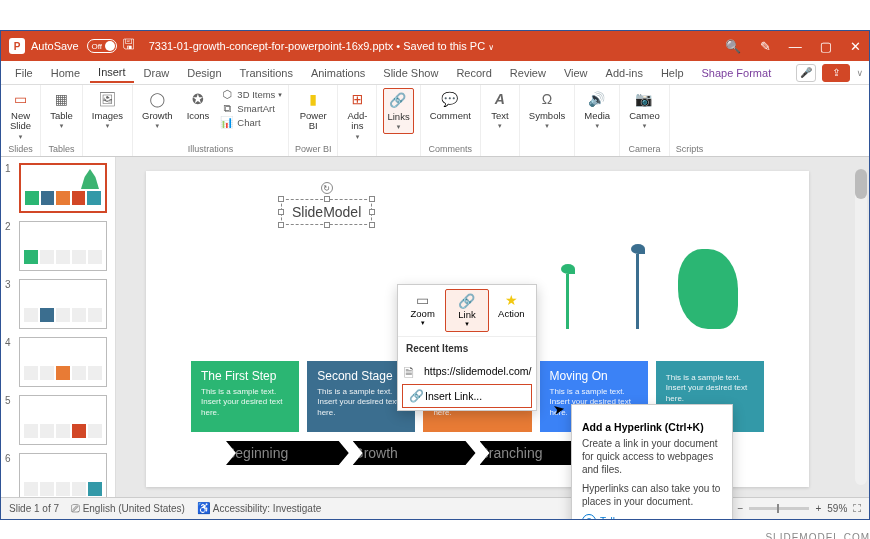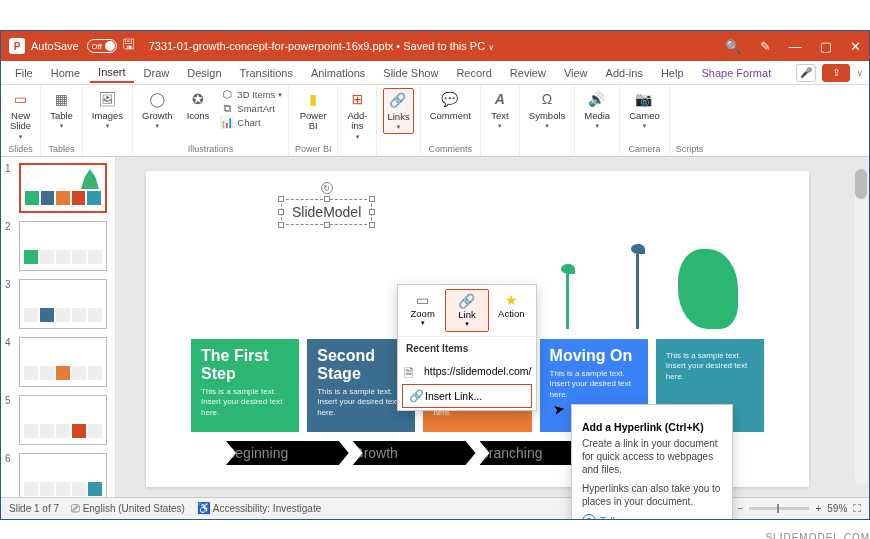--- a/index.html
+++ b/index.html
@@ -56,21 +56,21 @@
 .scrollbar-v .thumbv { position: absolute; top: 0; width: 100%; height: 30px; background: #bbb; border-radius: 6px; }
 
 .selbox { position: absolute; left: 135px; top: 28px; border: 1px dashed #888; padding: 4px 10px; font-size: 14px; color: #444; }
 .selbox .h { position: absolute; width: 6px; height: 6px; background: #fff; border: 1px solid #888; }
 .selbox .h.tl{top:-4px;left:-4px}.selbox .h.tr{top:-4px;right:-4px}.selbox .h.bl{bottom:-4px;left:-4px}.selbox .h.br{bottom:-4px;right:-4px}
 .selbox .h.tm{top:-4px;left:calc(50% - 3px)}.selbox .h.bm{bottom:-4px;left:calc(50% - 3px)}.selbox .h.ml{left:-4px;top:calc(50% - 3px)}.selbox .h.mr{right:-4px;top:calc(50% - 3px)}
 .selbox .rot { position: absolute; top: -18px; left: calc(50% - 6px); width: 12px; height: 12px; border: 1px solid #888; border-radius: 50%; background: #fff; font-size: 8px; display:flex; align-items:center; justify-content:center; color:#666;}
 
 .cards { position: absolute; bottom: 55px; left: 45px; right: 45px; display: flex; gap: 8px; }
 .card { flex: 1; color: #fff; padding: 8px 10px 14px; }
-.card h3 { font-size: 16px; font-weight: 700; margin-bottom: 4px; }
+.card h3 { font-size: 12px; font-weight: 400; margin-bottom: 4px; }
 .card p { font-size: 8px; line-height: 1.3; opacity: 0.9; }
 .c1{background:#2BB673}.c2{background:#3B6E8F}.c3{background:#E87B35}.c4{background:#3b82f6}.c5{background:#3399a8}
 
 .arrows { position: absolute; bottom: 22px; left: 80px; right: 80px; display: flex; gap: 4px; }
 .arrow { flex: 1; background: #000000; color: #888; font-size: 14px; text-align: left; padding: 4px 0; position: relative; clip-path: polygon(0 0, calc(100% - 10px) 0, 100% 50%, calc(100% - 10px) 100%, 0 100%, 10px 50%); }
 
 .plants { position: absolute; top: 38px; left: 50%; right: 40px; height: 120px; display: flex; align-items: flex-end; gap: 30px; }
 .plant2 { width: 40px; display:flex; flex-direction:column; align-items:center; }
 .plant2 .stem { width: 3px; background: #2BB673; }
 .plant2 .leaf { width: 14px; height: 10px; background: #2BB673; border-radius: 50% 50% 0 50%; }

